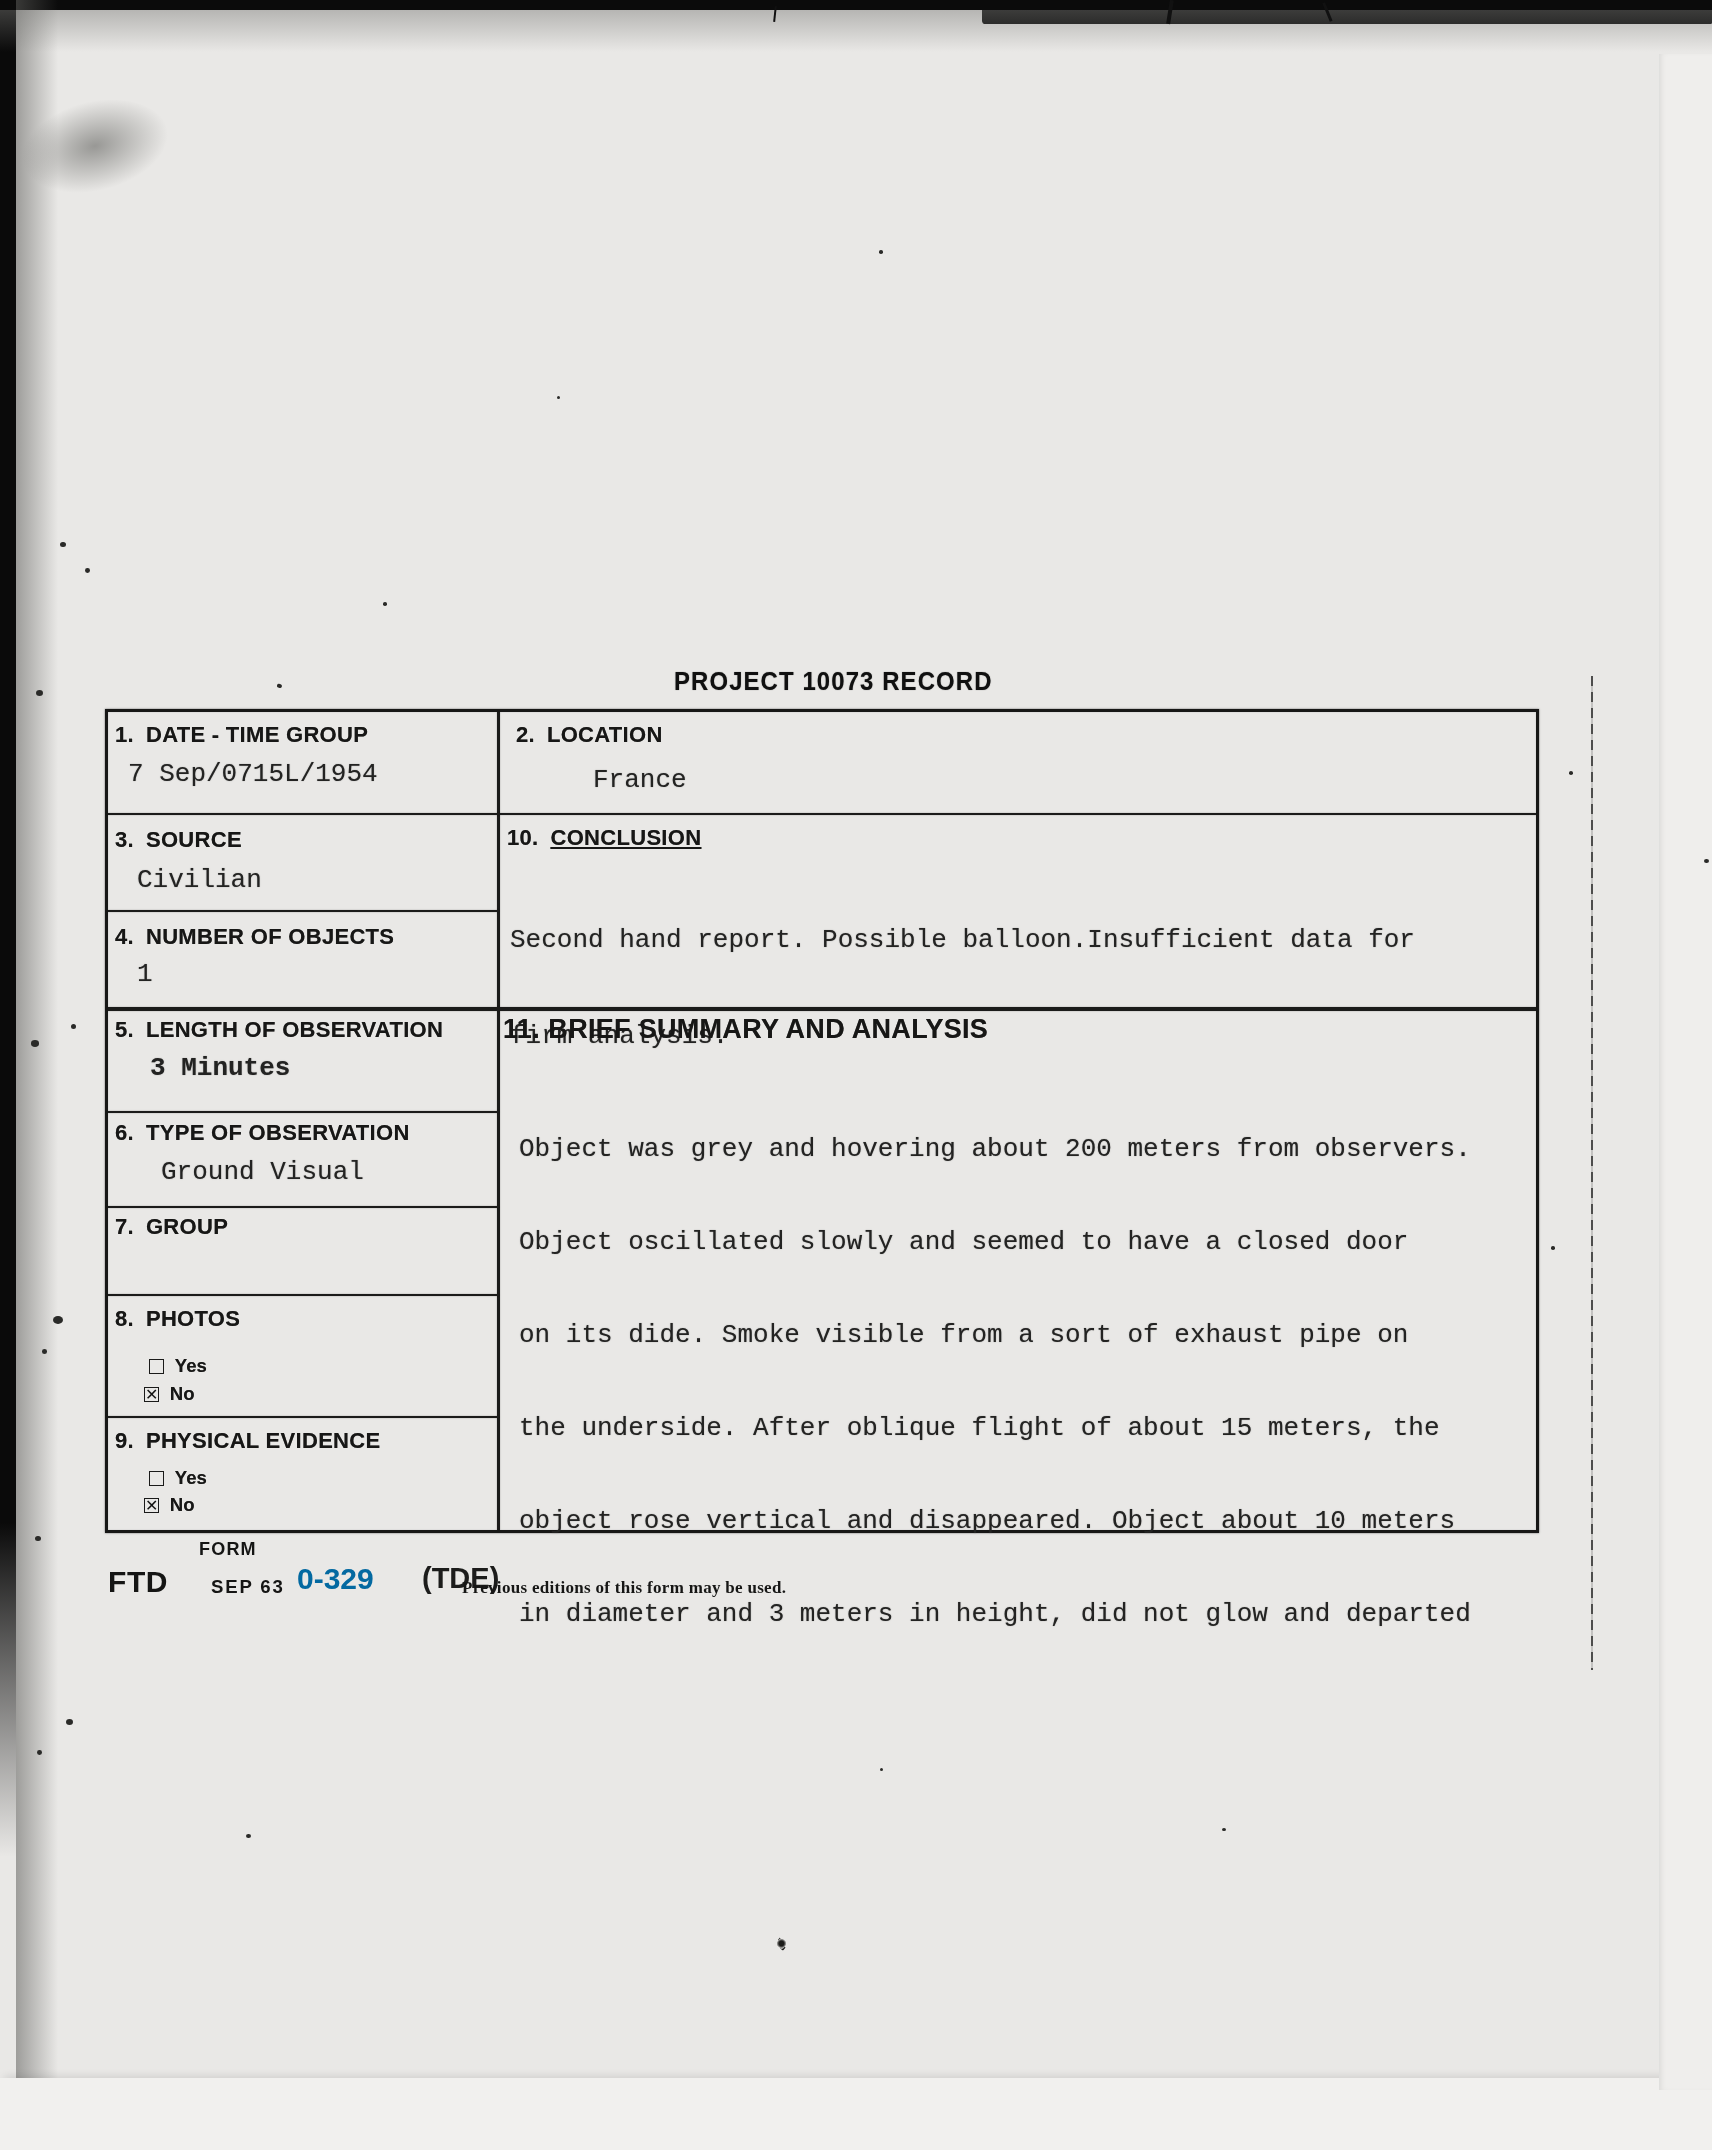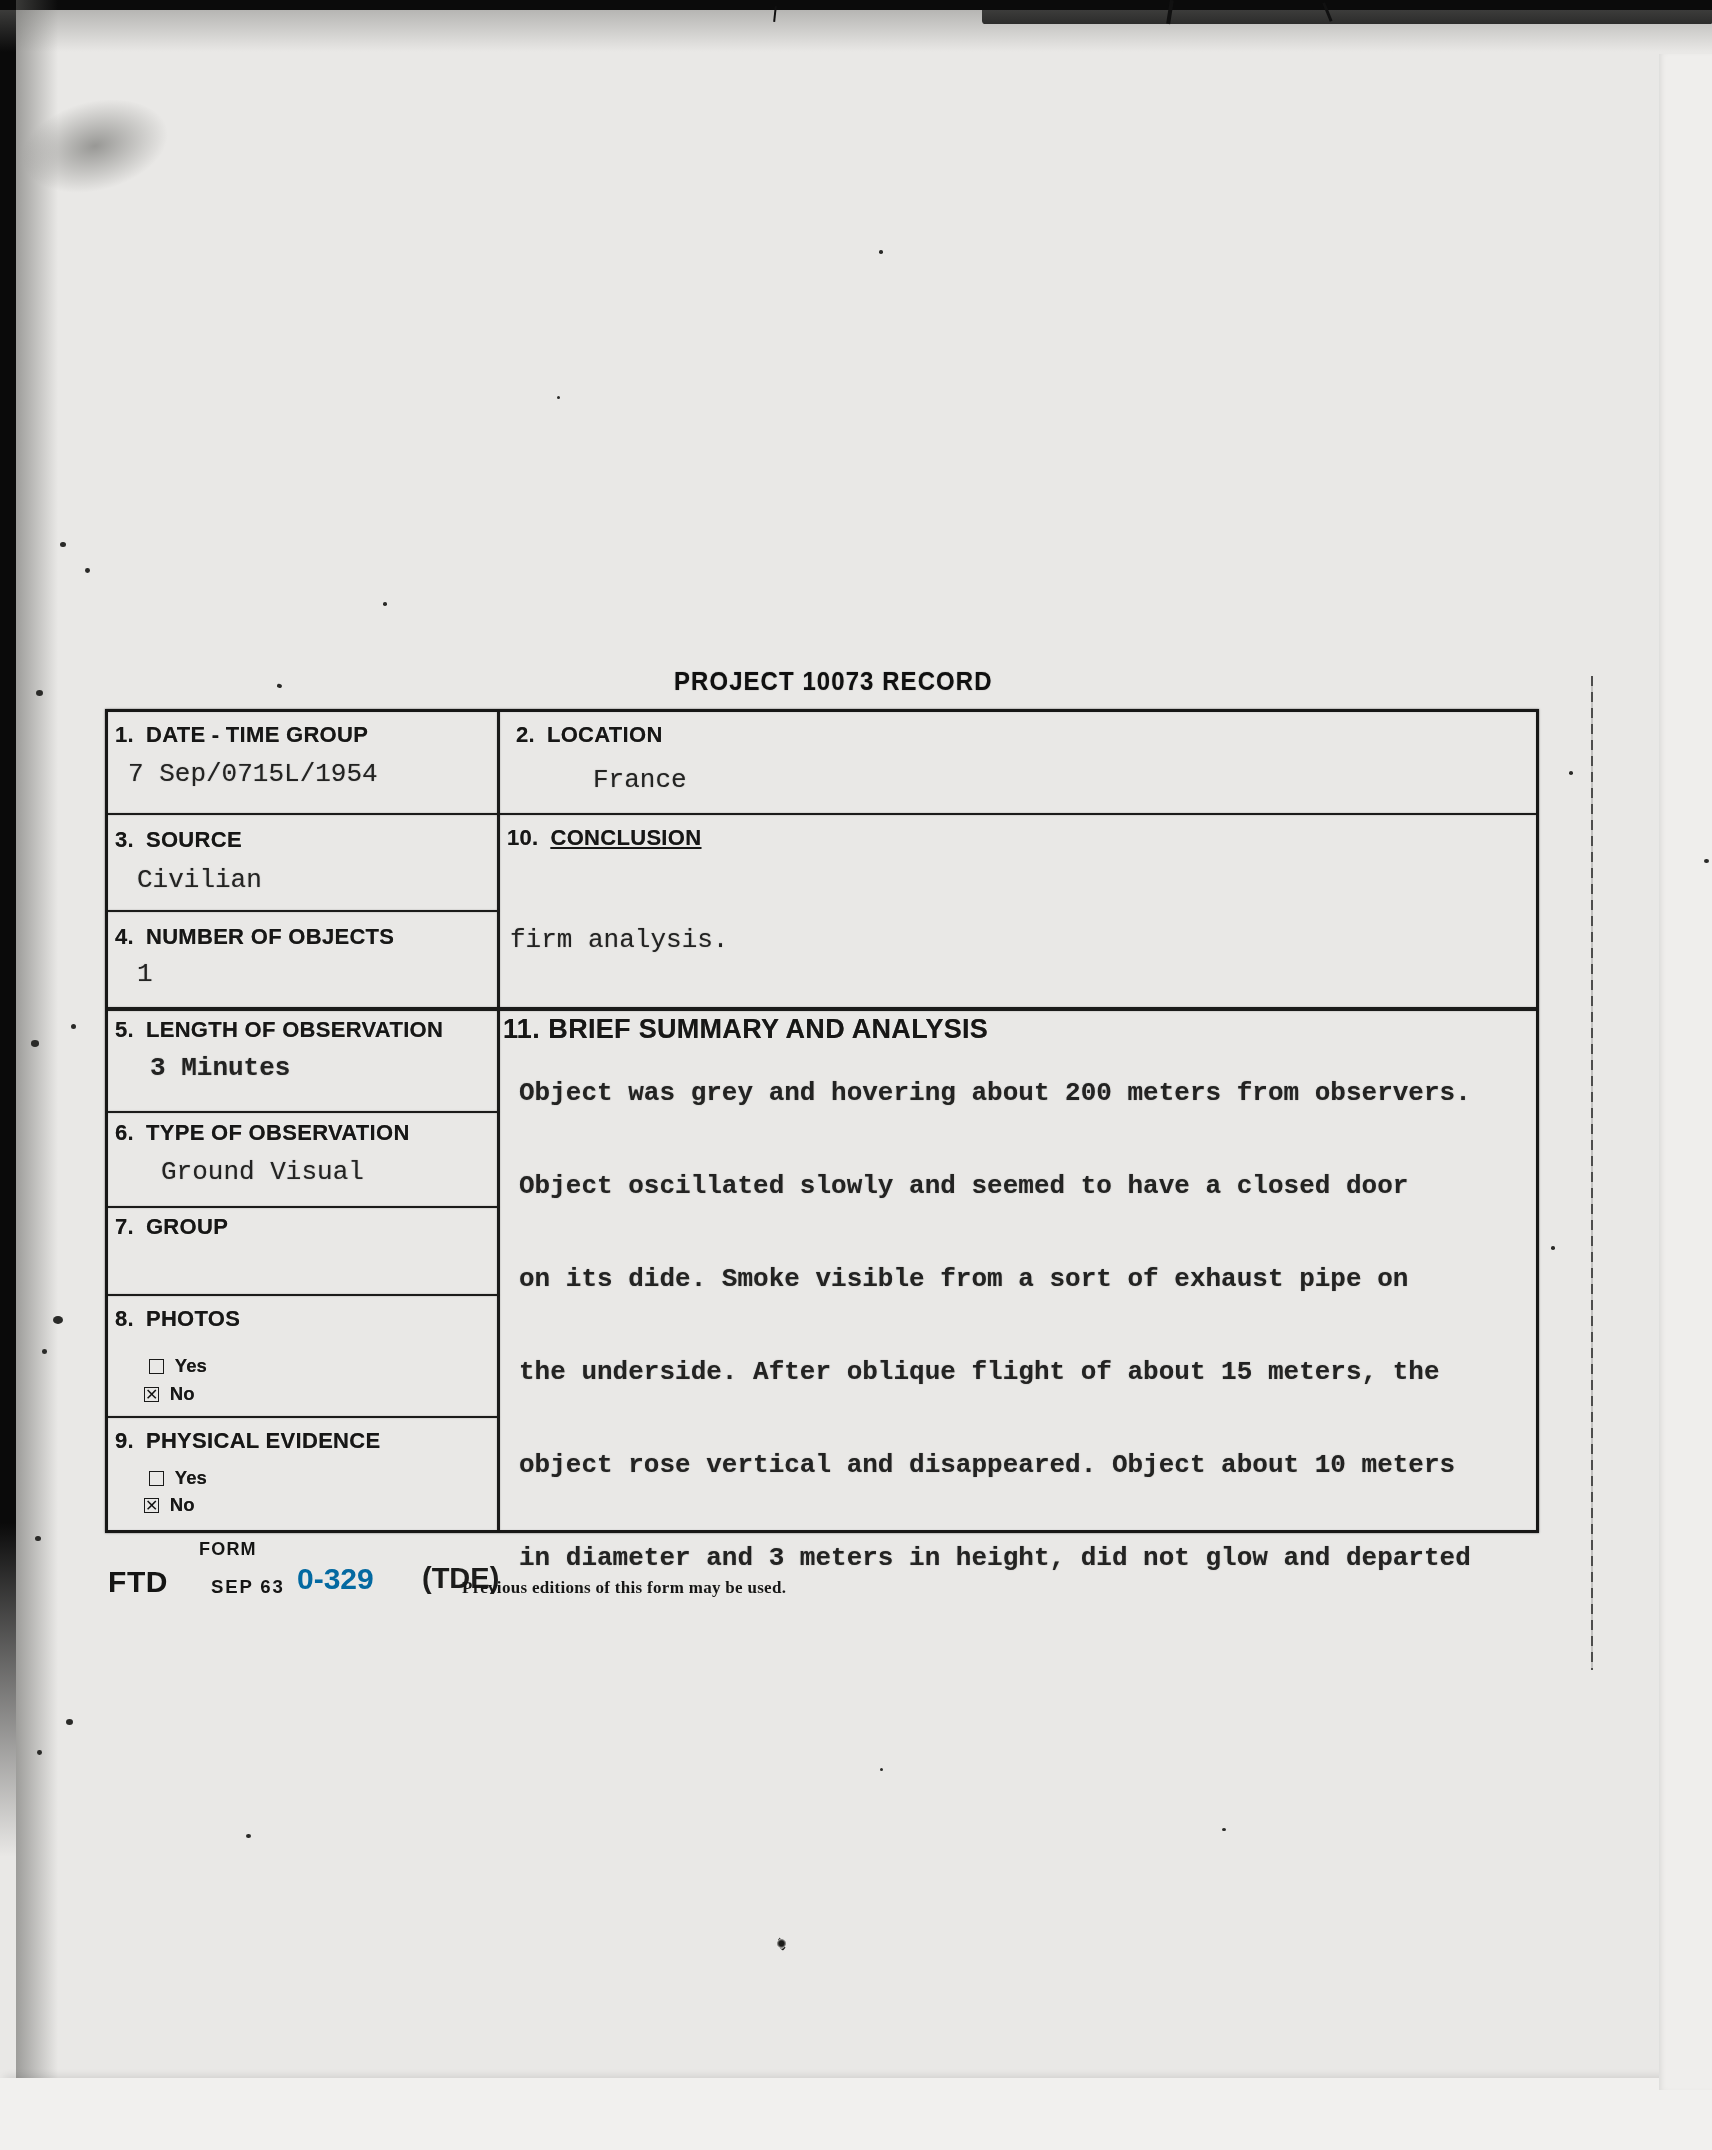--- a/index.html
+++ b/index.html
@@ -165,27 +165,28 @@
   </div>
   <div class="opt" style="left:144px;top:1496px;">
     <span class="cb">✕</span>
     <span class="cb-label">No</span>
   </div>
 
   <div class="lbl" style="left:507px;top:826px;text-decoration:underline;">
     <span class="num">10.</span><span>CONCLUSION</span>
   </div>
   <div class="typed" style="left:510px;top:860px;line-height:32px;">
+    <div>Second hand report. Possible balloon.Insufficient data for</div>
     <div>firm analysis.</div>
   </div>
 
   <div class="lbl" style="left:503px;top:1015px;font-size:27px;">
     <span class="num" style="margin-right:8.4px;">11.</span><span>BRIEF SUMMARY AND ANALYSIS</span>
   </div>
-  <div class="typed" style="left:519px;top:1016px;line-height:31px;font-weight:bold;">
+  <div class="typed" style="left:519px;top:1072px;line-height:31px;">
     <div>Object was grey and hovering about 200 meters from observers.</div>
     <div>Object oscillated slowly and seemed to have a closed door</div>
     <div>on its dide. Smoke visible from a sort of exhaust pipe on</div>
     <div>the underside. After oblique flight of about 15 meters, the</div>
     <div>object rose vertical and disappeared. Object about 10 meters</div>
     <div>in diameter and 3 meters in height, did not glow and departed</div>
   </div>
 
   <div class="f-form">FORM</div>
   <div class="f-ftd">FTD</div>

